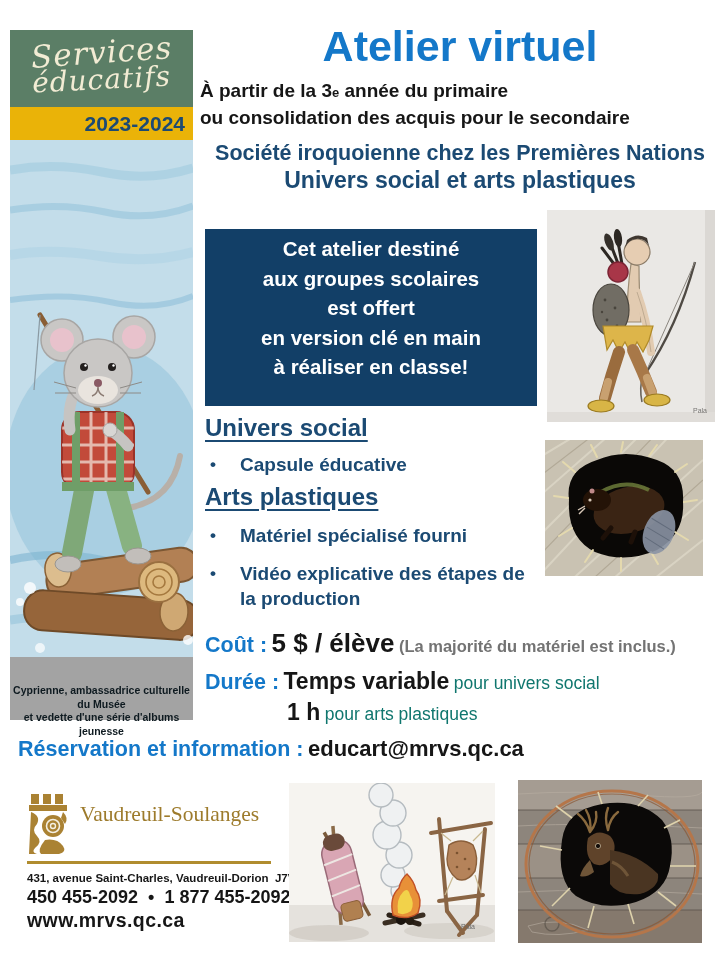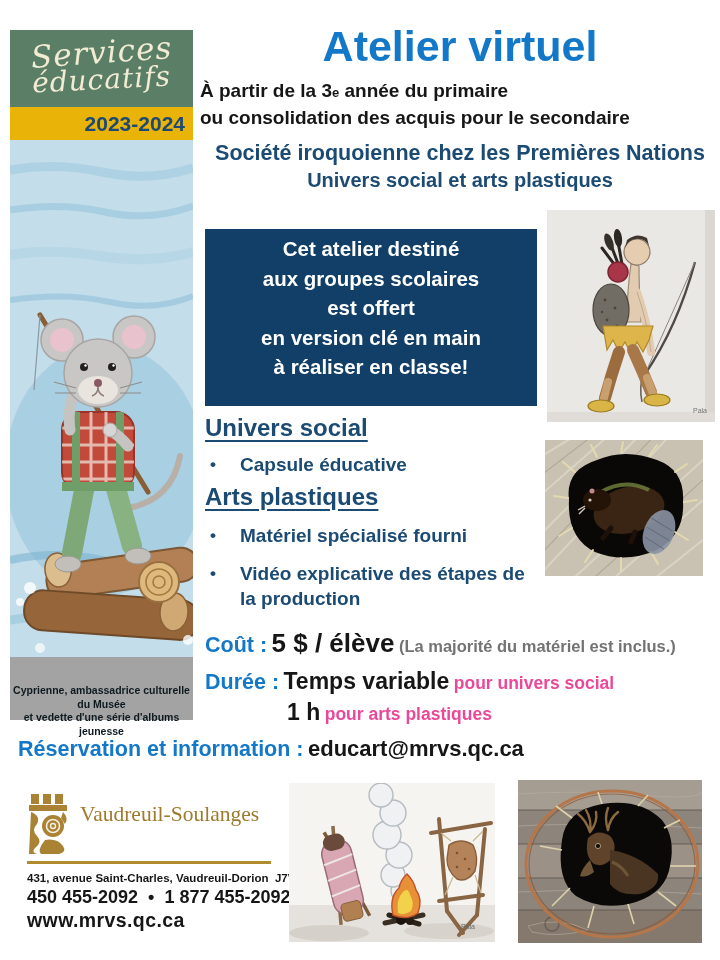--- a/index.html
+++ b/index.html
@@ -19,21 +19,21 @@
     text-align:center;padding-top:27px;box-sizing:border-box;line-height:13.5px;}
 
   
   .title{position:absolute;left:200px;top:22px;width:520px;margin:0;text-align:center;
     font-size:43px;font-weight:bold;color:#1478c9;}
   .subtitle{position:absolute;left:200px;top:78px;width:520px;
     font-size:19px;font-weight:bold;color:#161616;line-height:25px;}
   .small-e{font-size:13px;}
   .program{position:absolute;left:200px;top:140px;width:520px;text-align:center;color:#1b4a73;}
   .program-l1{font-size:21.5px;font-weight:bold;line-height:27px;}
-  .program-l2{font-size:20px;font-weight:bold;line-height:26px;}
+  .program-l2{font-size:23px;font-weight:bold;line-height:26px;}
 
   
   .navy-box{position:absolute;left:205px;top:229px;width:332px;height:177px;background:#123f67;
     color:#fff;text-align:center;font-weight:bold;font-size:20.5px;line-height:29.5px;
     padding-top:5px;box-sizing:border-box;}
 
   
   .photo{position:absolute;overflow:hidden;}
   .ph-archer{left:547px;top:210px;width:168px;height:212px;}
   .ph-beaver{left:545px;top:440px;width:158px;height:136px;}
@@ -46,21 +46,21 @@
   .bullet{position:absolute;left:210px;display:flex;color:#1b4a73;font-size:19px;font-weight:bold;line-height:25px;}
   .bullet .dot{width:30px;font-size:17px;}
   .bullet .btext{width:285px;}
 
   
   .detail-line{position:absolute;white-space:nowrap;}
   .lbl-blue{color:#1478c9;font-weight:bold;font-size:21.5px;}
   .big-black{color:#161616;font-weight:bold;font-size:26px;}
   .mid-black{color:#161616;font-weight:bold;font-size:23px;}
   .note-black{color:#737373;font-weight:bold;font-size:16.5px;}
-  .note17{color:#ec4899;font-weight:bold;font-size:17.5px;text-align:right;}
+  .note17{color:#0f766e;font-weight:normal;font-size:17.5px;text-align:right;}
 
   .contact-line{position:absolute;left:18px;top:736px;white-space:nowrap;}
   .contact-label{color:#1478c9;font-weight:bold;font-size:21.5px;}
   .contact-email{color:#161616;font-weight:bold;font-size:22px;}
 
   
   .museum-logo{position:absolute;left:27px;top:792px;width:44px;height:64px;}
   .museum-name{position:absolute;left:80px;top:801px;font-family:"Liberation Serif",serif;
     color:#9d7b2c;font-size:21.5px;line-height:26px;}
   .gold-rule{position:absolute;left:27px;top:861px;width:244px;height:3px;background:#b08c2e;}

